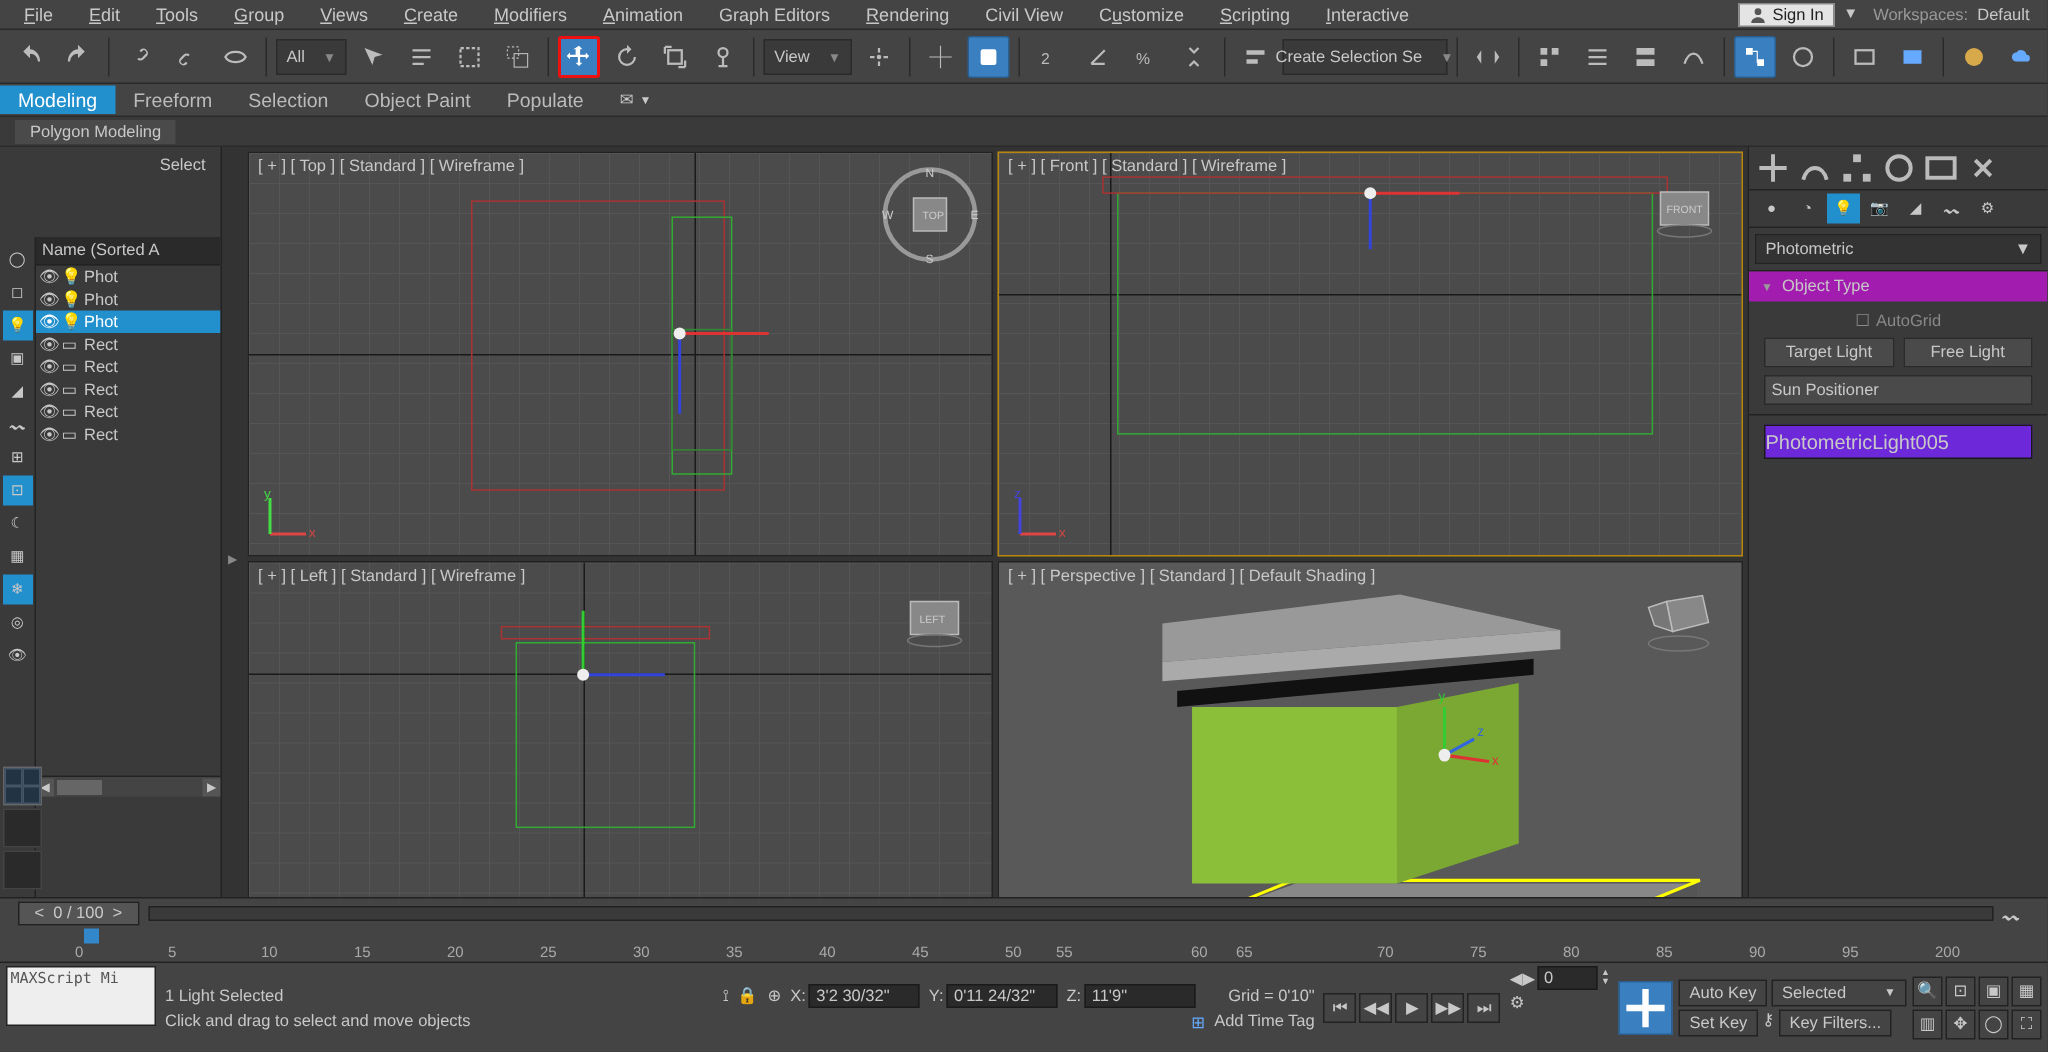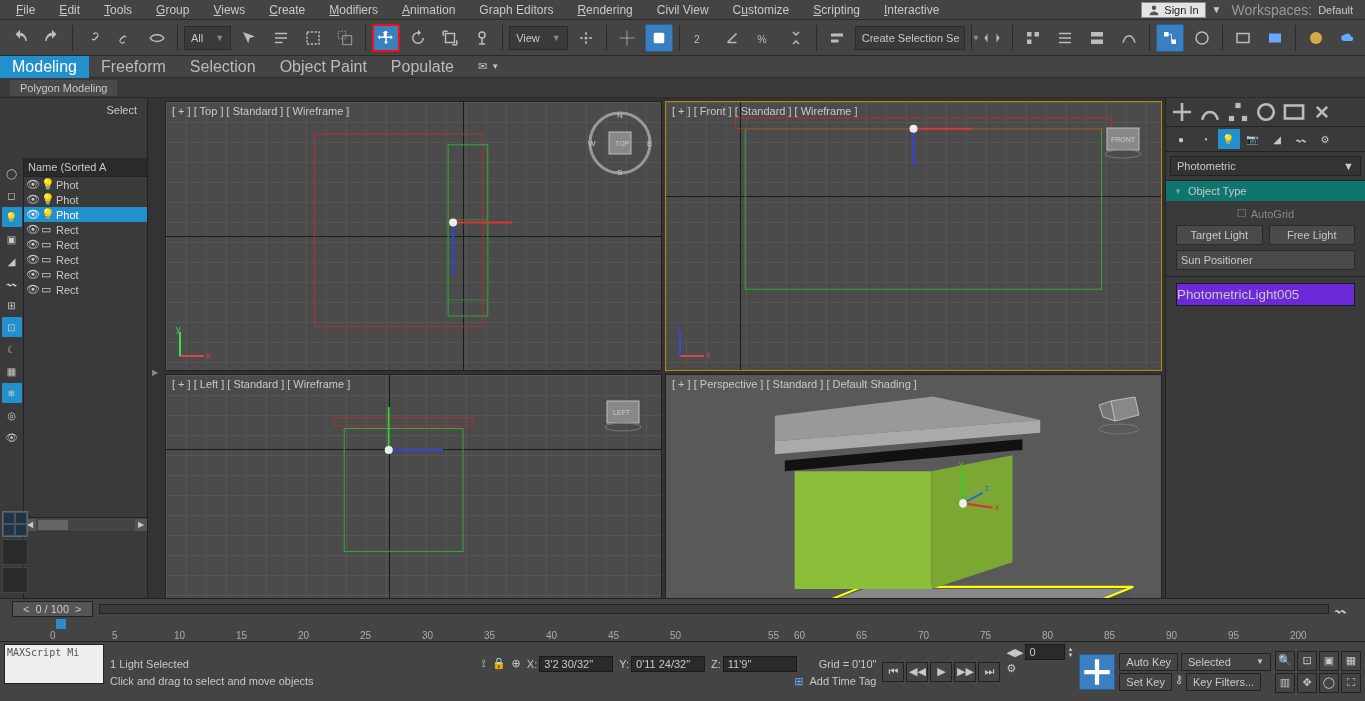--- a/index.html
+++ b/index.html
@@ -6,36 +6,36 @@
 body { background: #444444; color: #c8c8c8; font-size: 11px; overflow: hidden; width: 1365px; height: 701px; }
 
 
 .menubar { height: 20px; background: #444444; display: flex; align-items: center; padding: 0 4px; border-bottom: 1px solid #2a2a2a; }
 .menubar .menu-item { padding: 0 12px; cursor: default; font-size: 12px; position: relative; }
 .menubar .u { text-decoration: underline; }
 .menubar .spacer { flex: 1; }
 .signin { display: flex; align-items: center; gap: 4px; background: #e4e4e4; color: #222; padding: 1px 6px; border: 1px solid #888; margin-right: 4px; }
 .signin svg { width: 12px; height: 12px; }
 .down-caret { color: #c8c8c8; margin-left: 2px; font-size: 10px; }
-.workspace-lbl { color: #999; margin: 0 6px 0 10px; font-size: 14px; }
+.workspace-lbl { color: #999; margin: 0 6px 0 10px; font-size: 11px; }
 .workspace-val { color: #c8c8c8; margin-right: 8px; }
 
 
 .maintoolbar { min-height: 36px; background: #444444; display: flex; align-items: center; padding: 2px 6px; gap: 4px; border-bottom: 1px solid #2a2a2a; flex-wrap: nowrap; }
 .tbtn { width: 28px; height: 28px; display: flex; align-items: center; justify-content: center; background: #444444; border: 1px solid transparent; border-radius: 2px; cursor: default; fill: #bcbcbc; flex-shrink: 0; }
 .tbtn.active { background: #3a7fbf; border-color: #2a5f8f; fill: #fff; }
 .tbtn.framed-red { border: 2px solid #ee1111; }
 .tbtn svg { width: 18px; height: 18px; }
 .sep { width: 1px; height: 26px; background: #2a2a2a; margin: 0 2px; flex-shrink: 0; }
-.dropdown-btn { display: flex; align-items: center; padding: 0 6px; height: 24px; background: #3a3a3a; border: 1px solid #2a2a2a; color: #c8c8c8; font-size: 11px; gap: 12px; flex-shrink: 0; white-space: nowrap; }
+.dropdown-btn { display: flex; align-items: center; padding: 0 6px; height: 24px; background: #3a3a3a; border: 1px solid #2a2a2a; color: #c8c8c8; font-size: 11px; gap: 12px; flex-shrink: 0; white-space: nowrap; justify-content: center; }
 .dropdown-btn .caret { font-size: 9px; color: #888; }
 
 
 .ribbon { height: 22px; background: #444; display: flex; align-items: center; border-bottom: 1px solid #2a2a2a; }
-.ribbon-tab { padding: 2px 12px; font-size: 16px; color: #bbb; }
+.ribbon-tab { padding: 2px 12px; font-size: 13px; color: #bbb; }
 .ribbon-tab.active { background: #2390ce; color: #fff; }
 .ribbon-end { margin-left: 12px; display: flex; align-items: center; gap: 4px; }
 .ribbon-sub { height: 20px; background: #3a3a3a; display: flex; align-items: center; padding-left: 10px; border-bottom: 1px solid #2a2a2a; text-align: center; }
 .ribbon-sub-tab { padding: 2px 10px; background: #4a4a4a; color: #c8c8c8; font-size: 11px; }
 
 
 .main-layout { display: flex; height: 548px; }
 .left-col { width: 148px; display: flex; }
 .strip-title { padding: 6px 4px; font-size: 11px; color: #c8c8c8; border-bottom: 1px solid #222; text-align: center; }
 .strip-bottom { margin-top: auto; padding-bottom: 6px; }
@@ -75,21 +75,21 @@
 
 .cmd-panel { width: 200px; background: #3a3a3a; border-left: 1px solid #222; display: flex; flex-direction: column; font-size: 11px; }
 .cmd-tabs { display: flex; padding: 3px; gap: 2px; align-items: center; }
 .cmd-tab { width: 26px; height: 22px; display: flex; align-items: center; justify-content: center; fill: #bbb; }
 .cmd-sub { display: flex; padding: 2px 4px; gap: 2px; border-top: 1px solid #222; border-bottom: 1px solid #222; }
 .cmd-sub .cbtn { width: 22px; height: 20px; display: flex; align-items: center; justify-content: center; fill: #bbb; font-size: 10px; }
 .cmd-sub .cbtn.active { background: #2390ce; fill: #fff; }
 .cmd-drop { margin: 4px; border: 1px solid #222; }
 .cmd-drop .bar { display: flex; padding: 3px 6px; align-items: center; justify-content: space-between; background: #333; }
 .rollout { border-top: 1px solid #222; }
-.rollout-hd { padding: 4px 8px; background: #0f766e; display: flex; align-items: center; gap: 6px; }
+.rollout-hd { padding: 4px 8px; background: #a21caf; display: flex; align-items: center; gap: 6px; }
 .rollout-hd::before { content: "▼"; font-size: 8px; color: #999; }
 .rollout-body { padding: 6px 10px; display: flex; flex-direction: column; gap: 5px; }
 .checkboxrow { display: flex; align-items: center; justify-content: center; gap: 4px; color: #888; }
 .btnrow { display: flex; gap: 6px; }
 .btnrow .b { flex: 1; padding: 3px 4px; background: #4a4a4a; border: 1px solid #2a2a2a; text-align: center; font-size: 11px; }
 .btn-full { padding: 3px 4px; background: #4a4a4a; border: 1px solid #2a2a2a; text-align: left; }
 .name-color { display: flex; gap: 6px; align-items: center; }
 .name-input { flex: 1; padding: 3px 0; background: #6d28d9; border: 1px solid #1a1a1a; color: #c8c8c8; }
 
 
@@ -676,23 +676,23 @@
         <div class="num" style="left: 112px;">5</div>
         <div class="num" style="left: 174px;">10</div>
         <div class="num" style="left: 236px; text-align: right;">15</div>
         <div class="num" style="left: 298px;">20</div>
         <div class="num" style="left: 360px;">25</div>
         <div class="num" style="left: 422px;">30</div>
         <div class="num" style="left: 484px;">35</div>
         <div class="num" style="left: 546px;">40</div>
         <div class="num" style="left: 608px;">45</div>
         <div class="num" style="left: 670px;">50</div>
-        <div class="num" style="left: 768px;">55</div>
+        <div class="num" style="left: 704px;">55</div>
         <div class="num" style="left: 794px;">60</div>
-        <div class="num" style="left: 856px;">65</div>
+        <div class="num" style="left: 824px;">65</div>
         <div class="num" style="left: 918px;">70</div>
         <div class="num" style="left: 980px;">75</div>
         <div class="num" style="left: 1042px;">80</div>
         <div class="num" style="left: 1104px;">85</div>
         <div class="num" style="left: 1166px;">90</div>
         <div class="num" style="left: 1228px;">95</div>
         <div class="num" style="left: 1290px;">200</div>
       </div>
   </div>
   <div class="statusrow">

